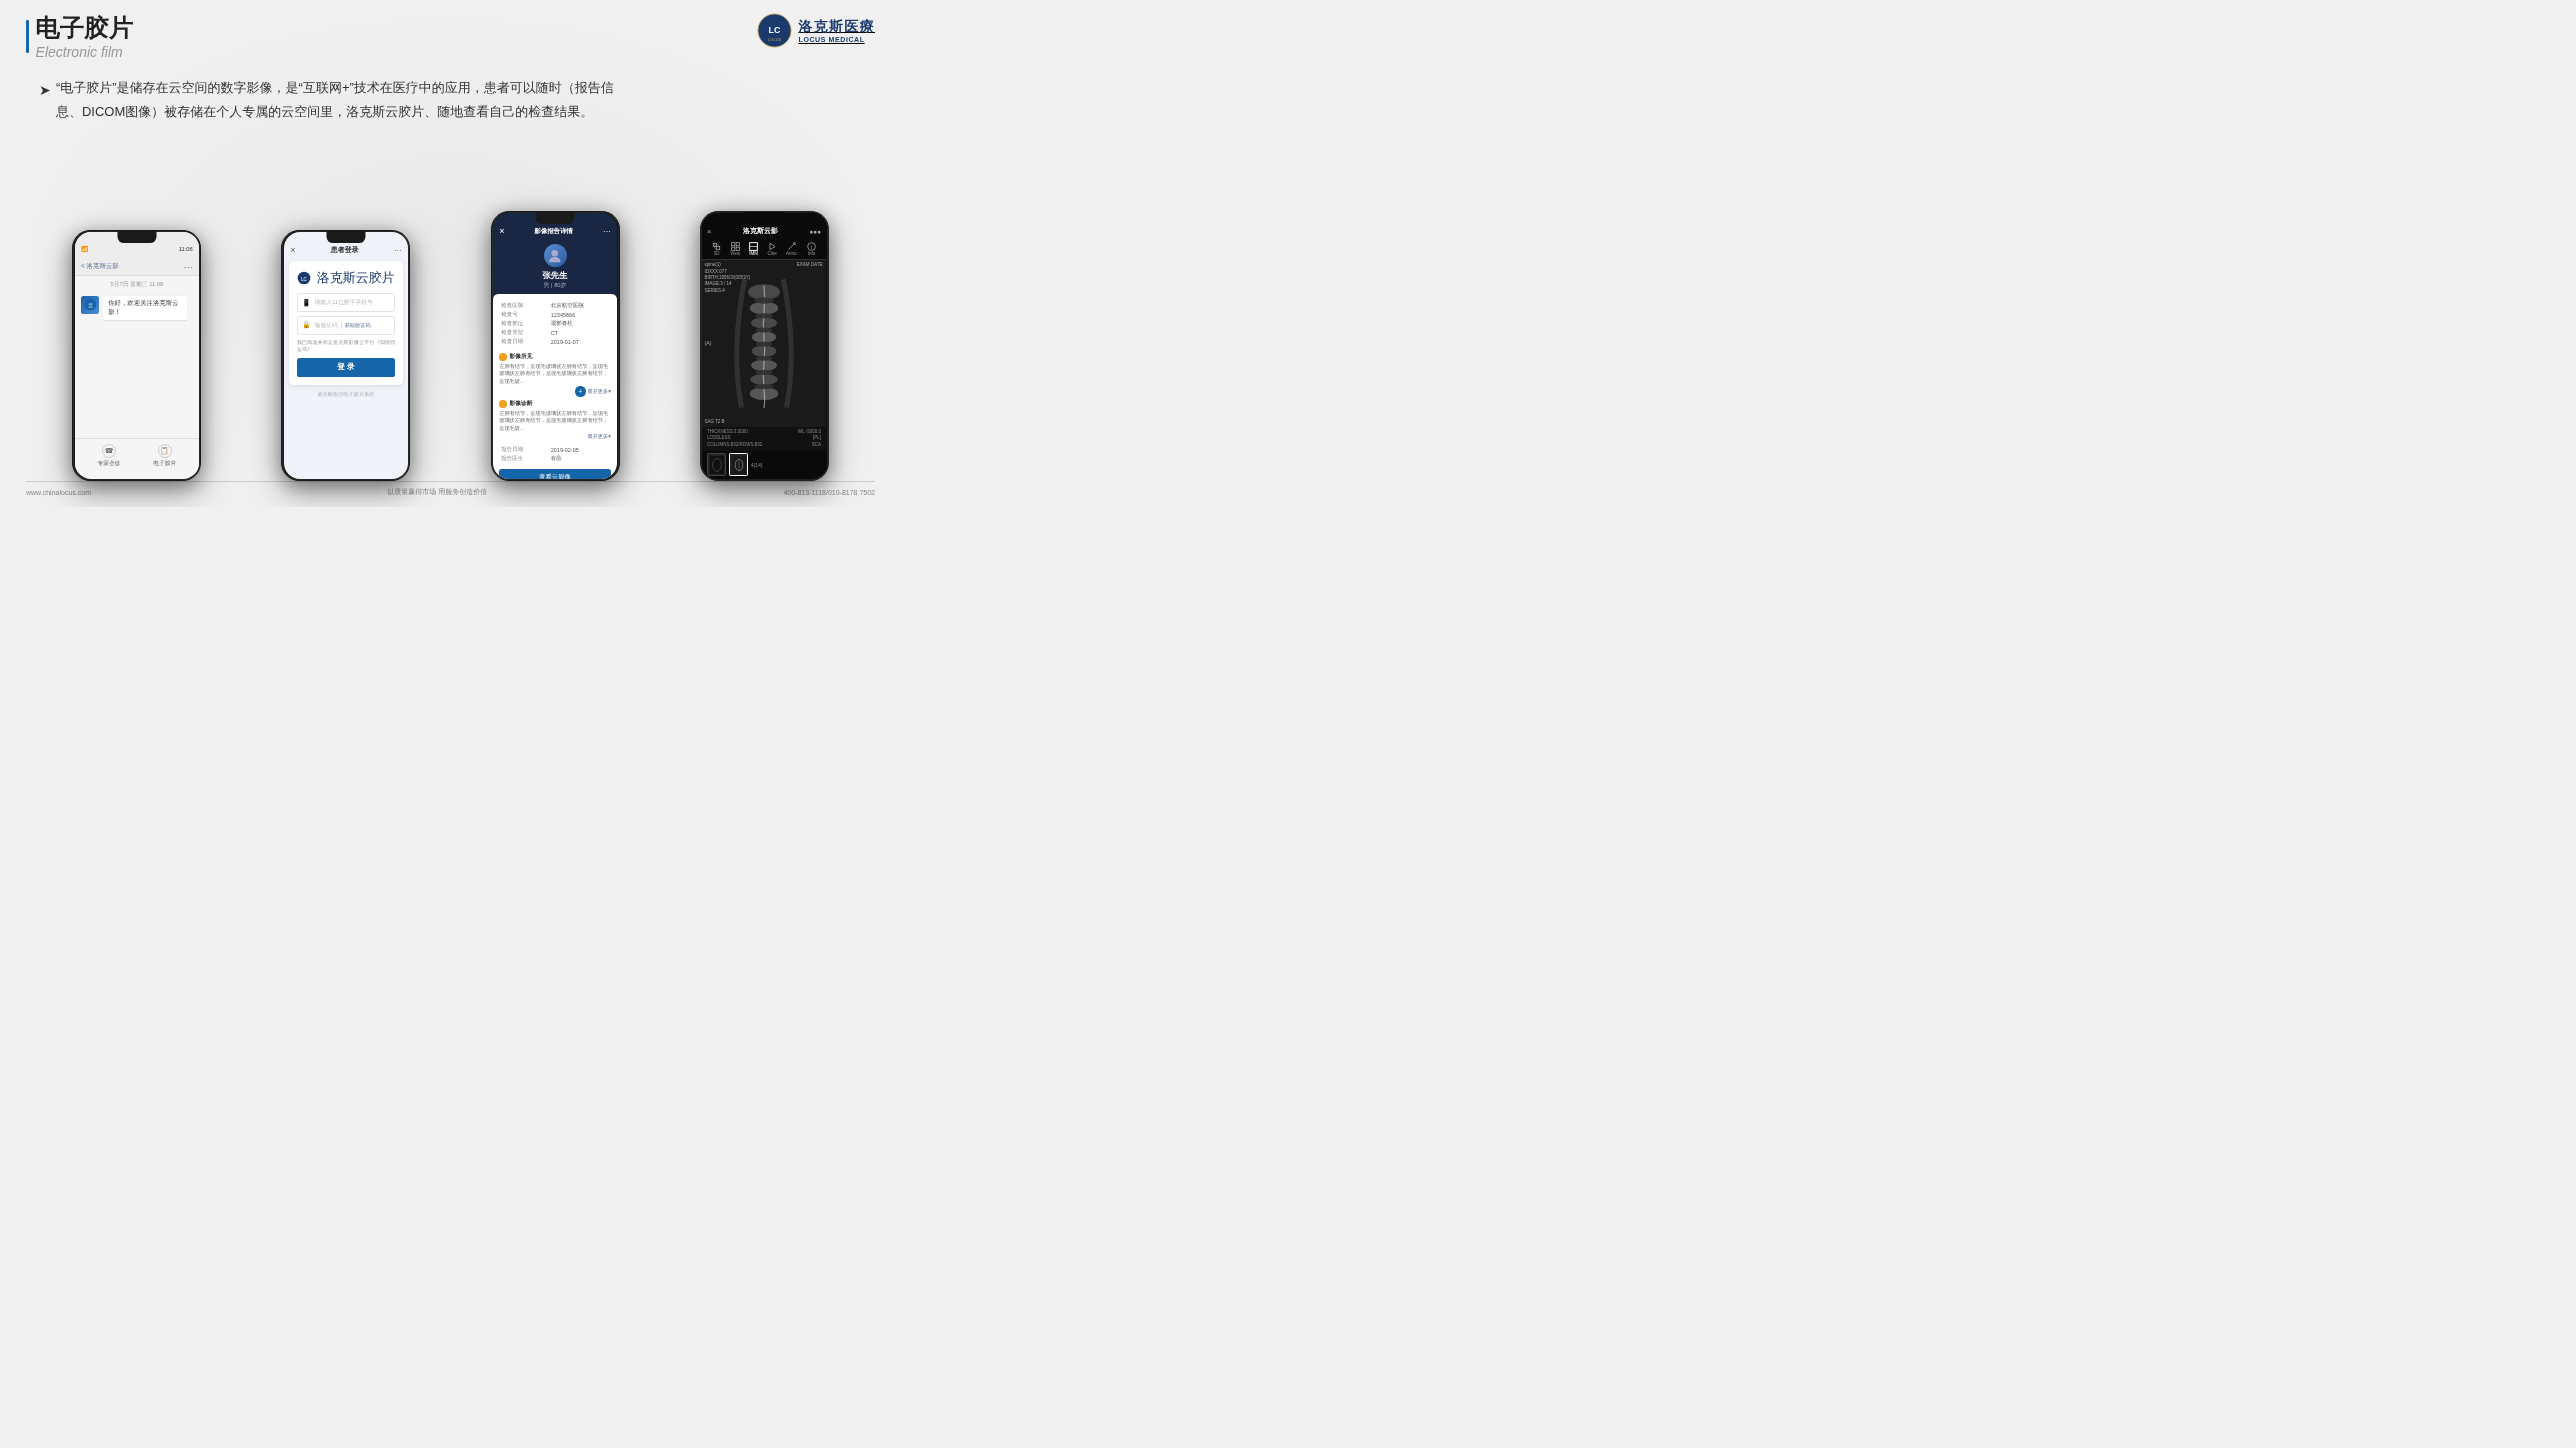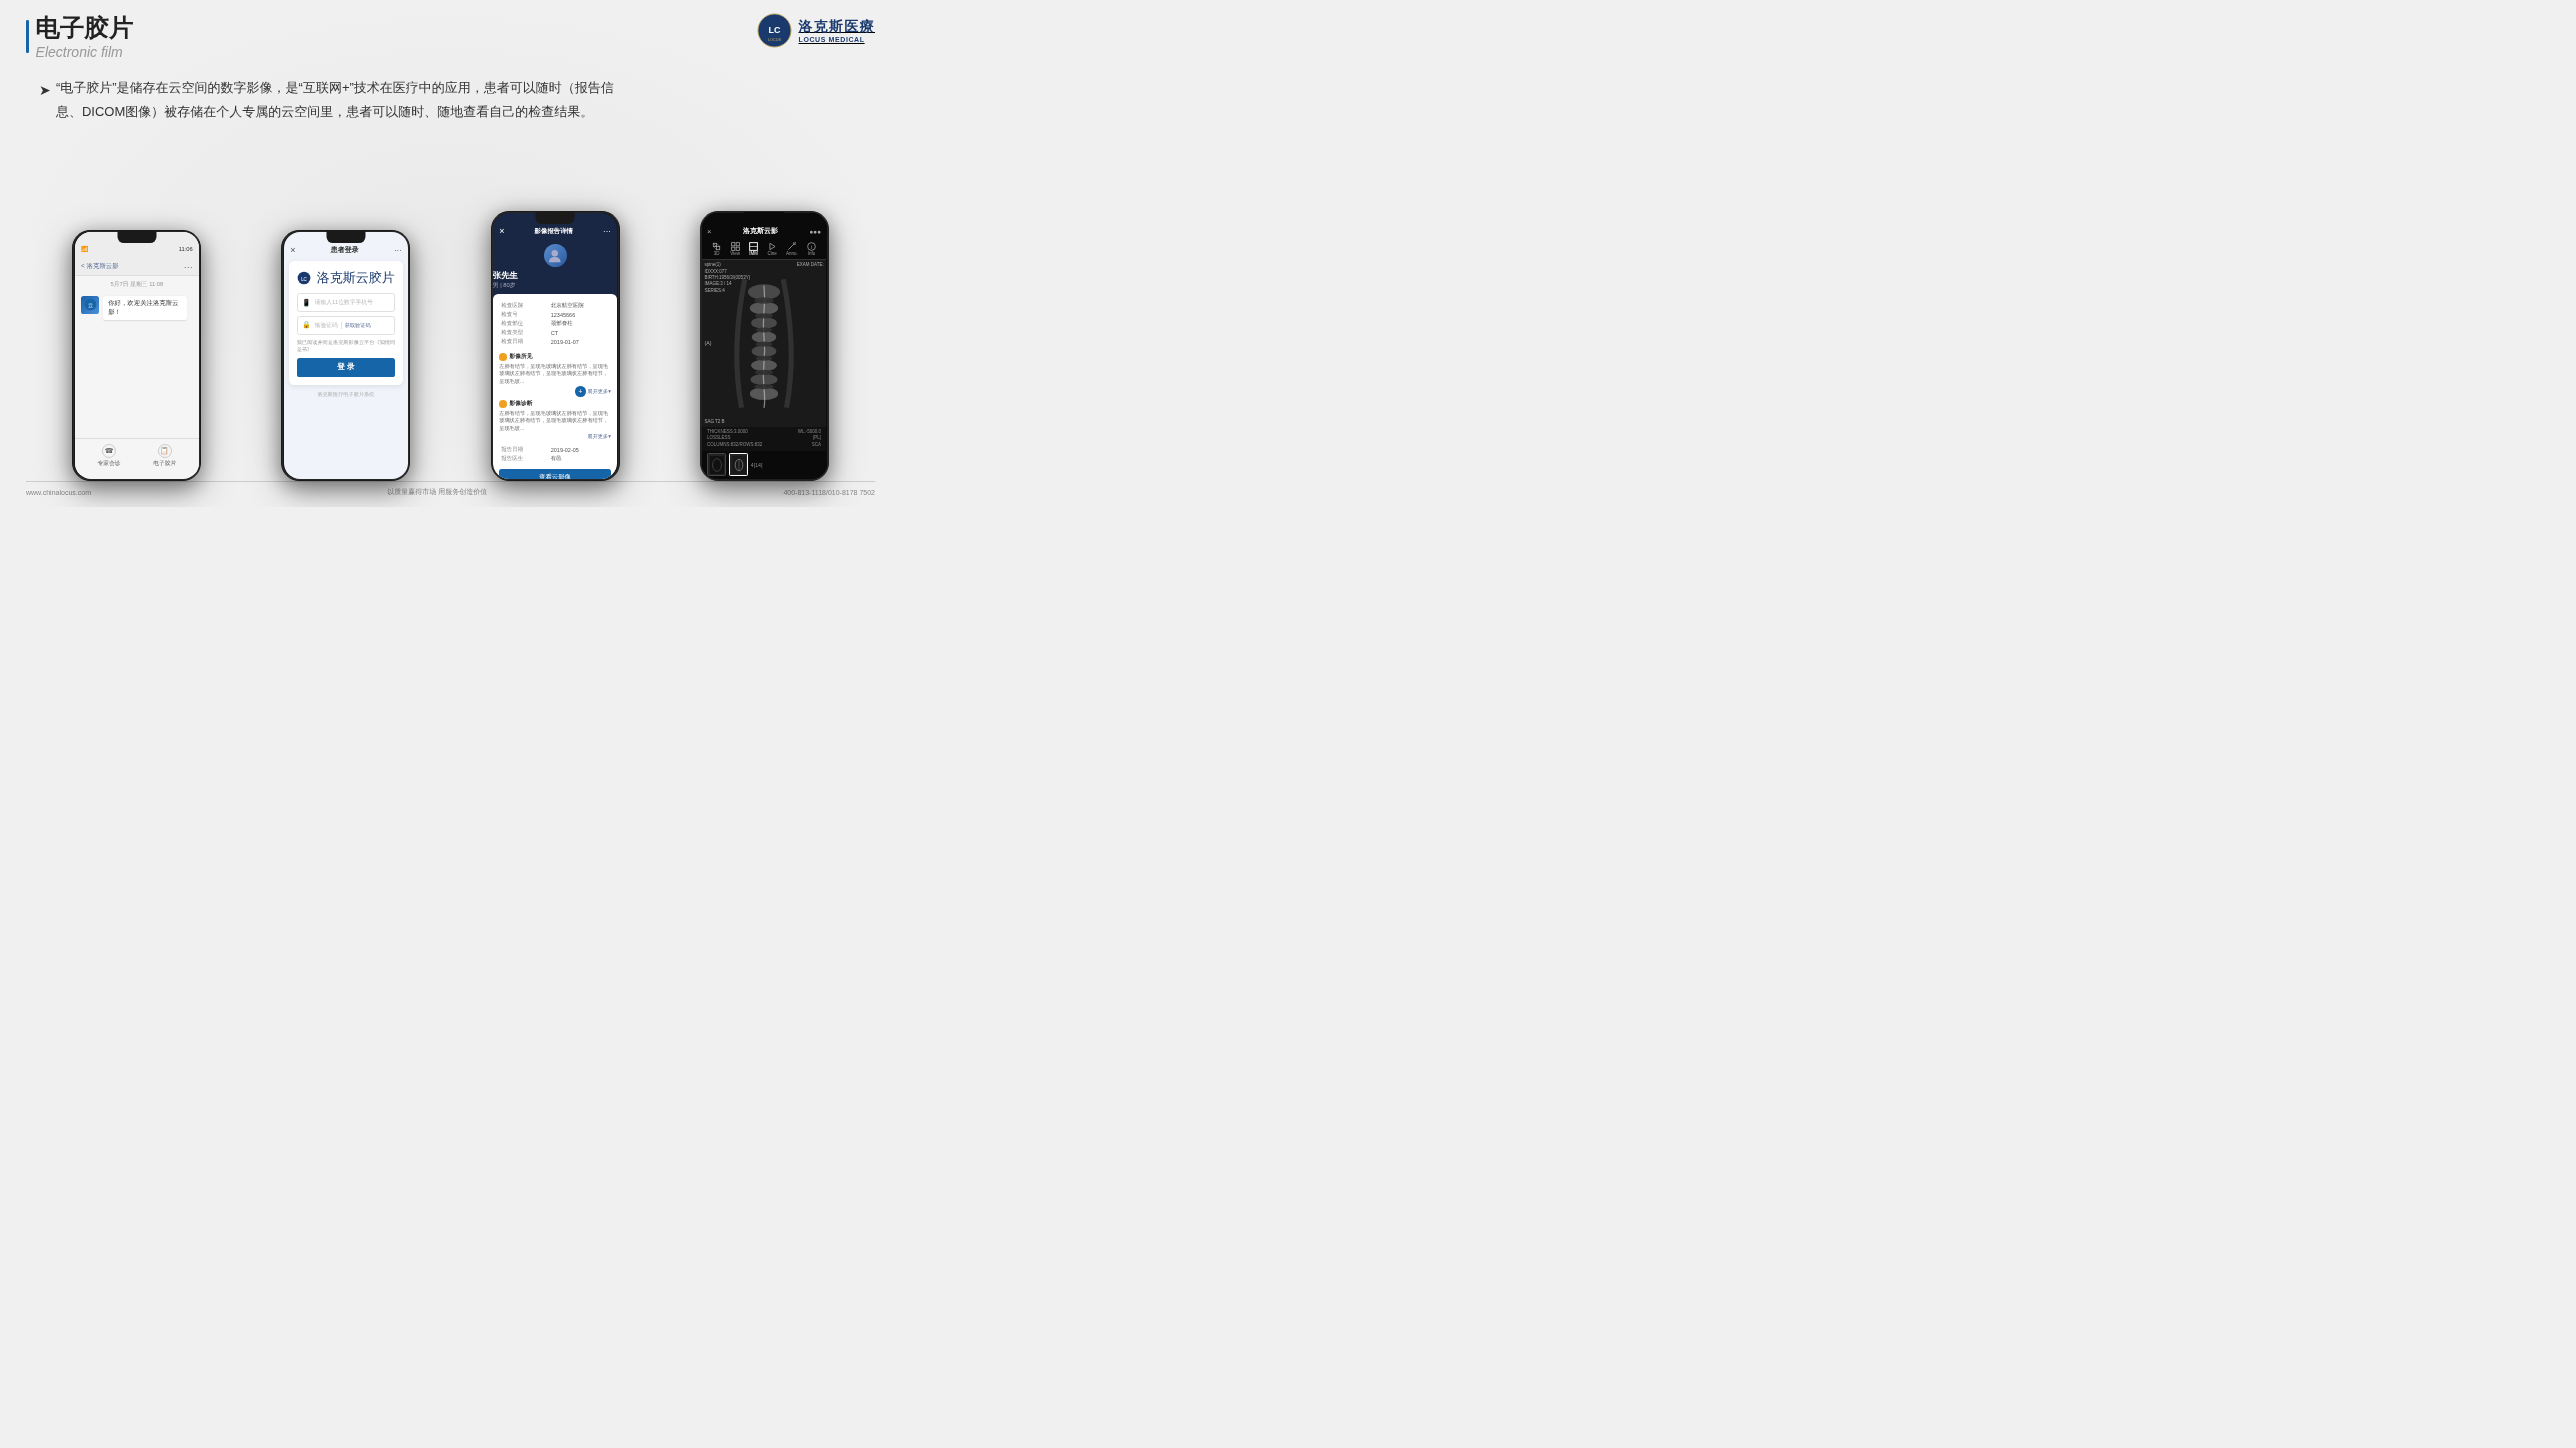--- a/index.html
+++ b/index.html
@@ -388,21 +388,21 @@
       color: #fff;
     }
 
     .report-title-text {
       font-size: 6.4px;
       font-weight: bold;
       color: #fff;
     }
 
     .report-profile {
-      text-align: left;
+      text-align: center;
       padding: 3.9px 0;
     }
 
     .report-avatar {
       width: 23px;
       height: 23px;
       border-radius: 50%;
       background: linear-gradient(135deg, #5a8fd0, #2a5a9f);
       margin: 0 auto 2.6px;
       display: flex;
@@ -658,21 +658,21 @@
         <div class="logo-english">LOCUS MEDICAL</div>
       </div>
     </div>
   </div>
 
   <div class="description">
     <div class="desc-bullet">
       <span class="desc-arrow">➤</span>
       <div>
         <div>“电子胶片”是储存在云空间的数字影像，是“互联网+”技术在医疗中的应用，患者可以随时（报告信</div>
-        <div>息、DICOM图像）被存储在个人专属的云空间里，患者可以随时、随地查看自己的检查结果。</div>
+        <div>息、DICOM图像）被存储在个人专属的云空间里，洛克斯云胶片、随地查看自己的检查结果。</div>
       </div>
     </div>
   </div>
 
   <div class="phones-row">
 
     <div class="phone-shadow">
       <div class="phone-frame">
         <div class="phone-notch"></div>
         <div class="phone-screen phone1-screen" style="position:relative;">

